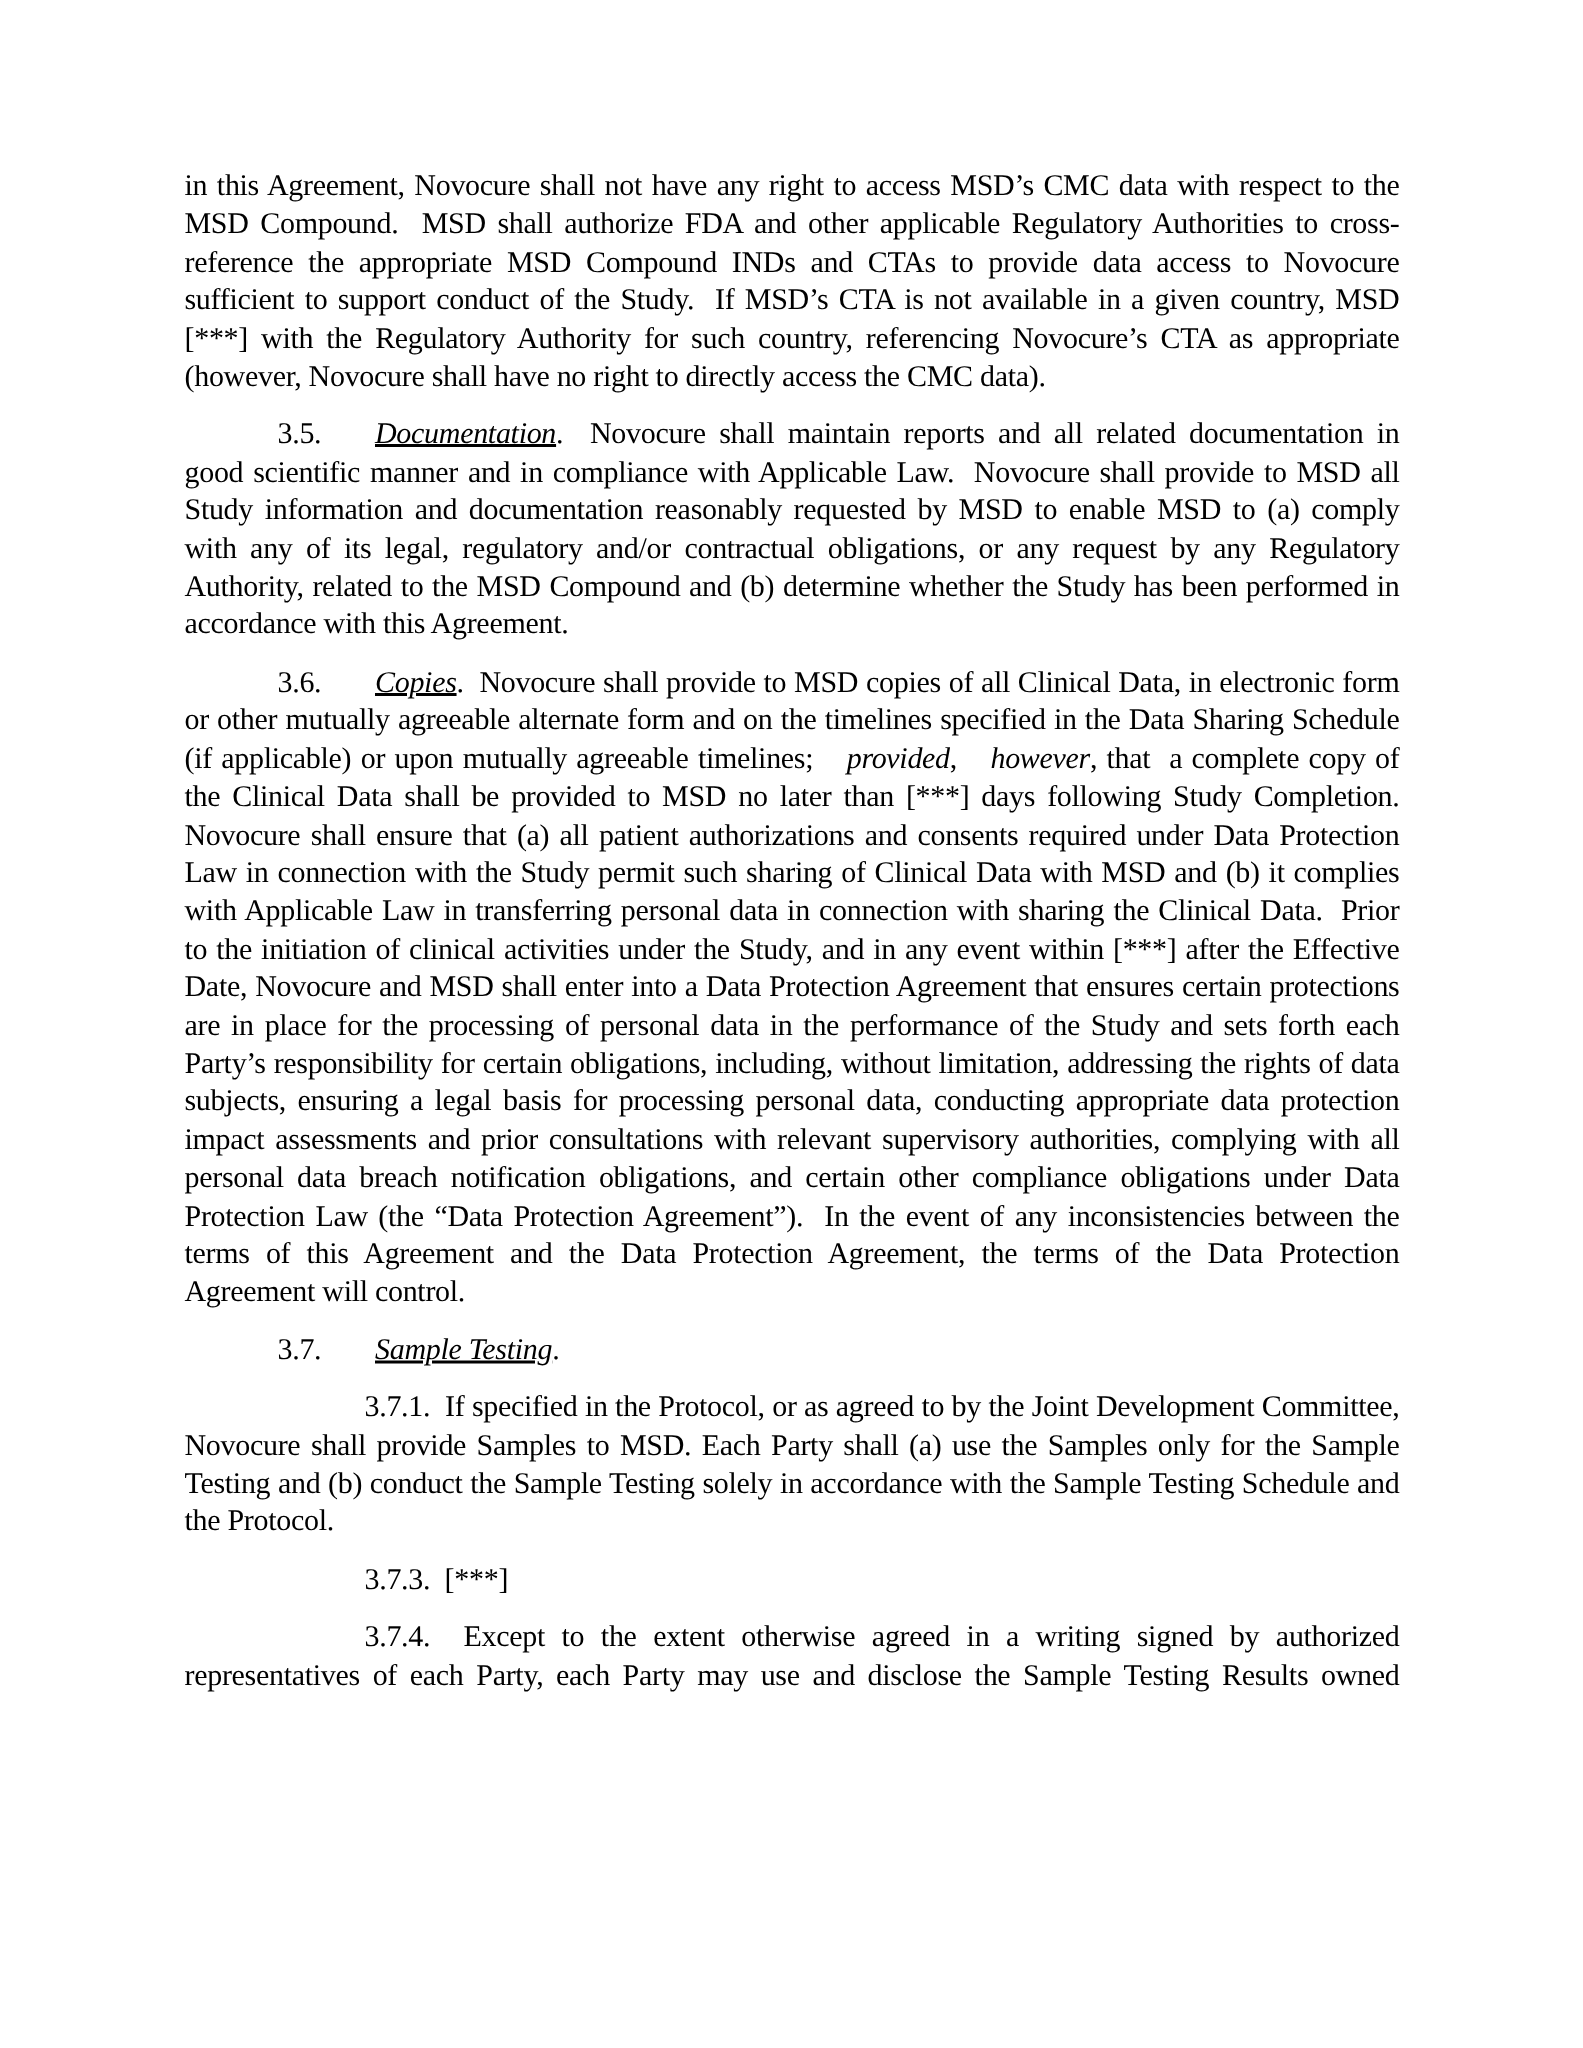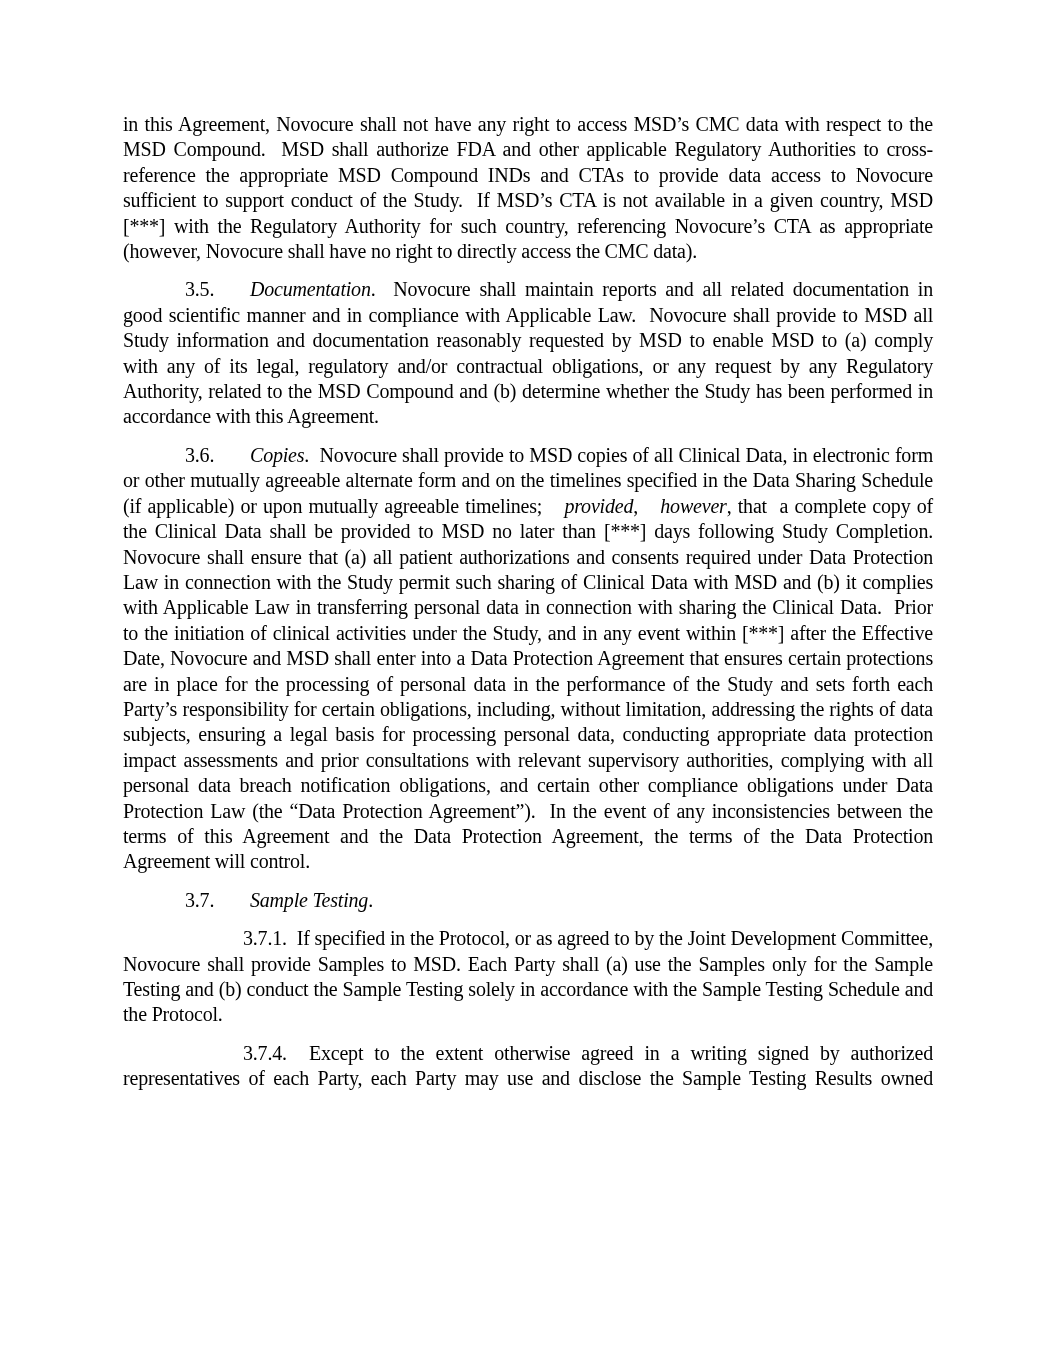--- a/index.html
+++ b/index.html
@@ -39,20 +39,21 @@
   p.justify-last {
     text-align-last: justify;
   }
   .secnum {
     display: inline-block;
     width: 65px;
     text-indent: 0;
   }
   .heading {
     font-style: italic;
+    text-decoration: underline;
   }
   .it {
     font-style: italic;
     margin-left: 16px;
   }
   .bold {
     font-weight: normal;
   }
   .page-footer {
     position: absolute;
@@ -72,18 +73,19 @@
 
     <p class="section"><span class="secnum">3.5.</span><span class="heading">Documentation</span><span>.  Novocure shall maintain reports and all related documentation in good scientific manner and in compliance with Applicable Law.  Novocure shall provide to MSD all Study information and documentation reasonably requested by MSD to enable MSD to (a) comply with any of its legal, regulatory and/or contractual obligations, or any request by any Regulatory Authority, related to the MSD Compound and (b) determine whether the Study has been performed in accordance with this Agreement.</span></p>
 
     <p class="section"><span class="secnum">3.6.</span><span class="heading">Copies</span><span>.  Novocure shall provide to MSD copies of all Clinical Data, in electronic form or other mutually agreeable alternate form and on the timelines specified in the Data Sharing Schedule (if applicable) or upon mutually agreeable timelines; </span><span class="it">provided</span><span>, </span><span class="it">however</span><span>, that  a complete copy of the Clinical Data shall be provided to MSD no later than [***] days following Study Completion.  Novocure shall ensure that (a) all patient authorizations and consents required under Data Protection Law in connection with the Study permit such sharing of Clinical Data with MSD and (b) it complies with Applicable Law in transferring personal data in connection with sharing the Clinical Data.  Prior to the initiation of clinical activities under the Study, and in any event within [***] after the Effective Date, Novocure and MSD shall enter into a Data Protection Agreement that ensures certain protections are in place for the processing of personal data in the performance of the Study and sets forth each Party’s responsibility for certain obligations, including, without limitation, addressing the rights of data subjects, ensuring a legal basis for processing personal data, conducting appropriate data protection impact assessments and prior consultations with relevant supervisory authorities, complying with all personal data breach notification obligations, and certain other compliance obligations under Data Protection Law (the </span><span class="bold">“Data Protection Agreement”</span><span>).  In the event of any inconsistencies between the terms of this Agreement and the Data Protection Agreement, the terms of the Data Protection Agreement will control.</span></p>
 
     <p class="section"><span class="secnum">3.7.</span><span class="heading">Sample Testing</span><span>.</span></p>
 
     <p class="subsection"><span>3.7.1.</span><span>  If specified in the Protocol, or as agreed to by the Joint Development Committee, Novocure shall provide Samples to MSD. Each Party shall (a) use the Samples only for the Sample Testing and (b) conduct the Sample Testing solely in accordance with the Sample Testing Schedule and the Protocol.</span></p>
 
 
+    <p class="subsection"><span>3.7.3.</span><span>  [***]</span></p>
 
     <p class="subsection justify-last"><span>3.7.4.</span><span>  Except to the extent otherwise agreed in a writing signed by authorized representatives of each Party, each Party may use and disclose the Sample Testing Results owned</span></p>
   </div>
 
   <div class="page-footer">11</div>
 </div>
 
 </body></html>

